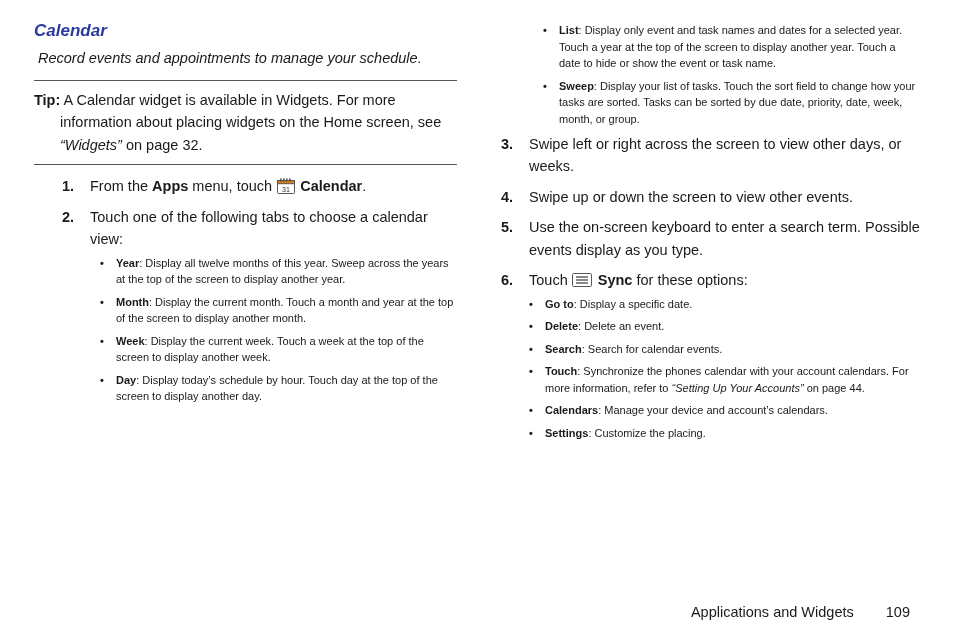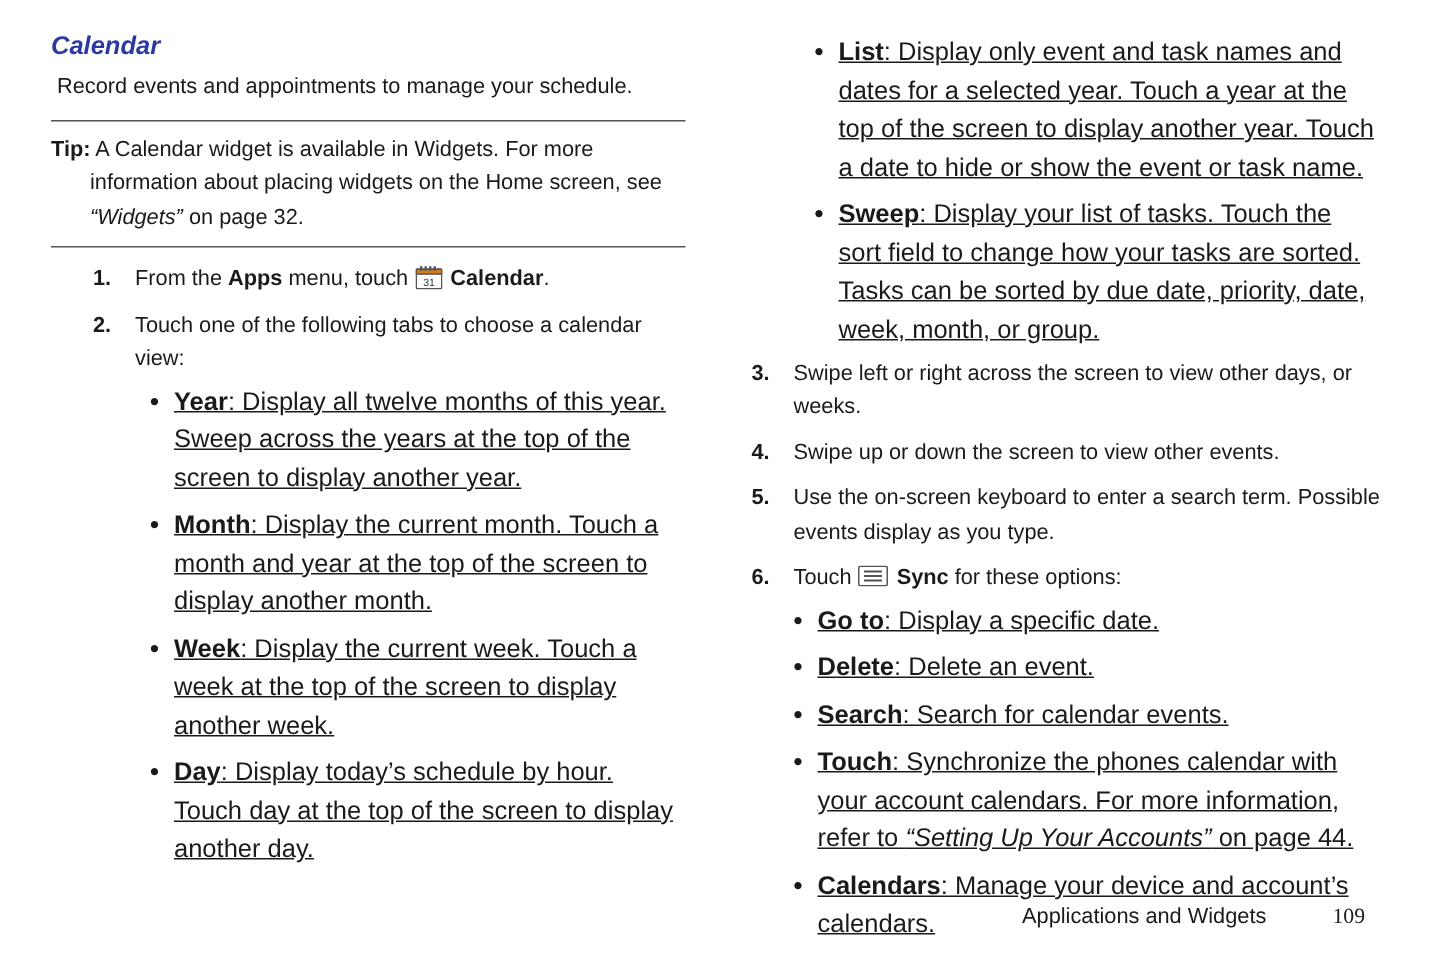--- a/index.html
+++ b/index.html
@@ -30,20 +30,21 @@
   .heading {
     font-family: Arial, Helvetica, sans-serif;
     font-weight: 700;
     font-style: italic;
     color: #2b3aa0;
     font-size: 17px;
     margin: 0 0 3px 0;
   }
   .intro {
     margin: 0 0 10px 4px;
+    font-style: italic;
   }
   .hr {
     border: 0;
     border-top: 1px solid #555;
     margin: 6px 0 8px 0;
   }
   .tip {
     margin: 0 0 8px 0;
     padding-left: 26px;
     text-indent: -26px;
@@ -73,23 +74,22 @@
     list-style: none;
     padding: 0;
     margin: 4px 0 0 0;
   }
   ul.bullets > li {
     position: relative;
     padding-left: 26px;
     margin: 0 0 6px 0;
     font-family: "Arial Narrow", Arial, sans-serif;
     font-stretch: condensed;
-    font-size: 17px;
+    font-size: 11px;
     line-height: 1.5;
-    text-decoration: underline;
   }
   ul.bullets > li::before {
     content: "•";
     position: absolute;
     left: 10px;
     top: 0;
     font-weight: 700;
     font-family: Arial, sans-serif;
   }
   ul.bullets.in-step { margin-left: 0; }
@@ -108,21 +108,21 @@
     vertical-align: -2px;
     margin: 0 2px 0 0;
   }
 
   .footer {
     position: absolute;
     bottom: 16px;
     right: 44px;
     font-size: 14.5px;
   }
-  .footer .pnum { margin-left: 40px; font-family: Liberation Serif, serif; }
+  .footer .pnum { margin-left: 28px; }
 </style>
 </head>
 <body>
 
 <div class="page">
 
   <div class="col left">
 
     <div class="heading">Calendar</div>
     <p class="intro">Record events and appointments to manage your schedule.</p>

